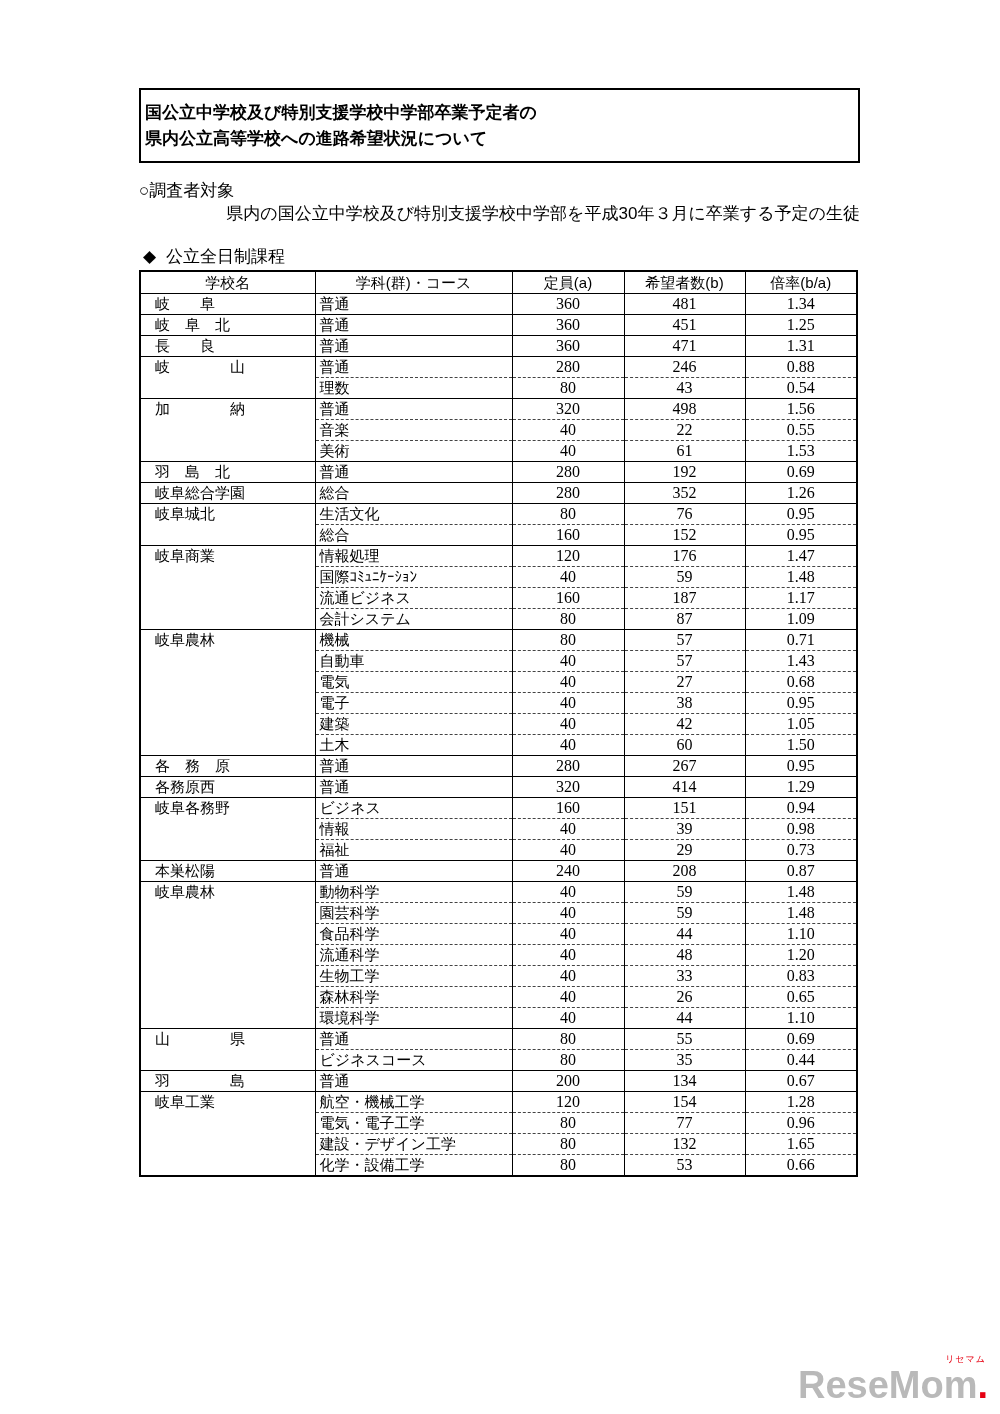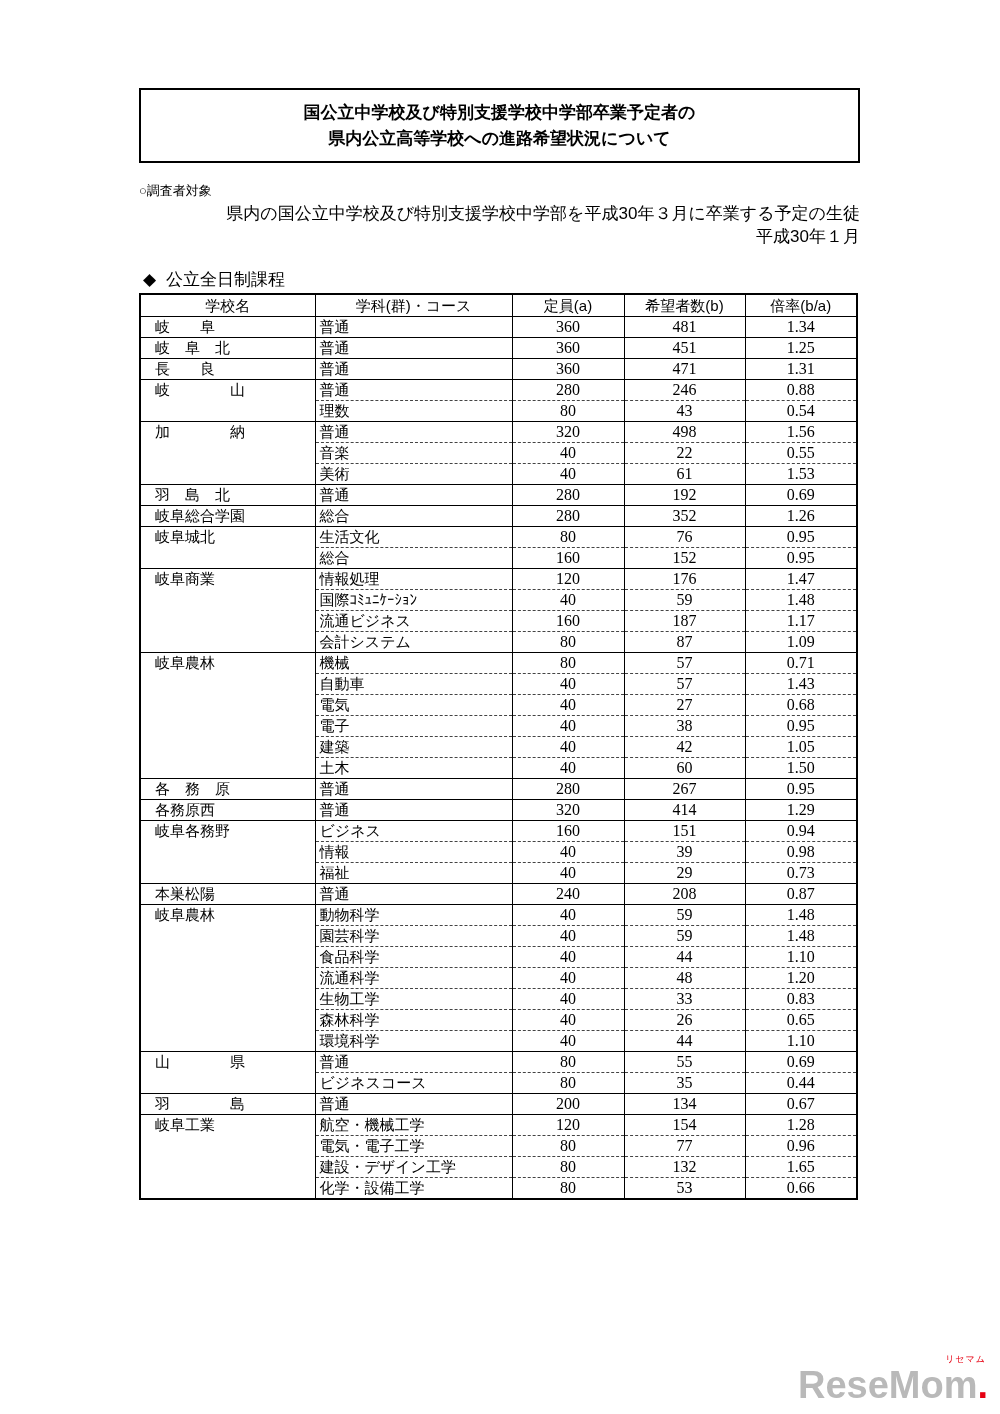--- a/index.html
+++ b/index.html
@@ -16,29 +16,28 @@
     overflow: hidden;
   }
   .doc {
     position: absolute;
     left: 139px;
     top: 88px;
     width: 721px;
   }
   .title-box {
     border: 2px solid #000;
-    text-align: center;
     padding: 10px 4px 9px 4px;
     font-size: 17px;
     line-height: 26px;
     font-weight: bold;
   }
   .section-heading {
     margin-top: 17px;
-    font-size: 13px;
+    font-size: 17px;
     line-height: 22px;
   }
   .section-body {
     margin-top: 1px;
     padding-left: 12px;
     font-size: 17px;
     line-height: 22px;
     text-align: right;
   }
   .caption-line {
@@ -131,21 +130,20 @@
 <div class="doc">
 
   <div class="title-box">
     <div>国公立中学校及び特別支援学校中学部卒業予定者の</div>
     <div>県内公立高等学校への進路希望状況について</div>
   </div>
 
   <div class="section-heading">○調査者対象</div>
   <div class="section-body">県内の国公立中学校及び特別支援学校中学部を平成30年３月に卒業する予定の生徒</div>
 
-  <div class="section-body">平成30年１月</div>
 
   <div class="caption-line">
     <span class="diamond">◆</span><span>公立全日制課程</span>
   </div>
 
   <table class="admission">
     <colgroup>
       <col class="c-school">
       <col class="c-course">
       <col class="c-capacity">

